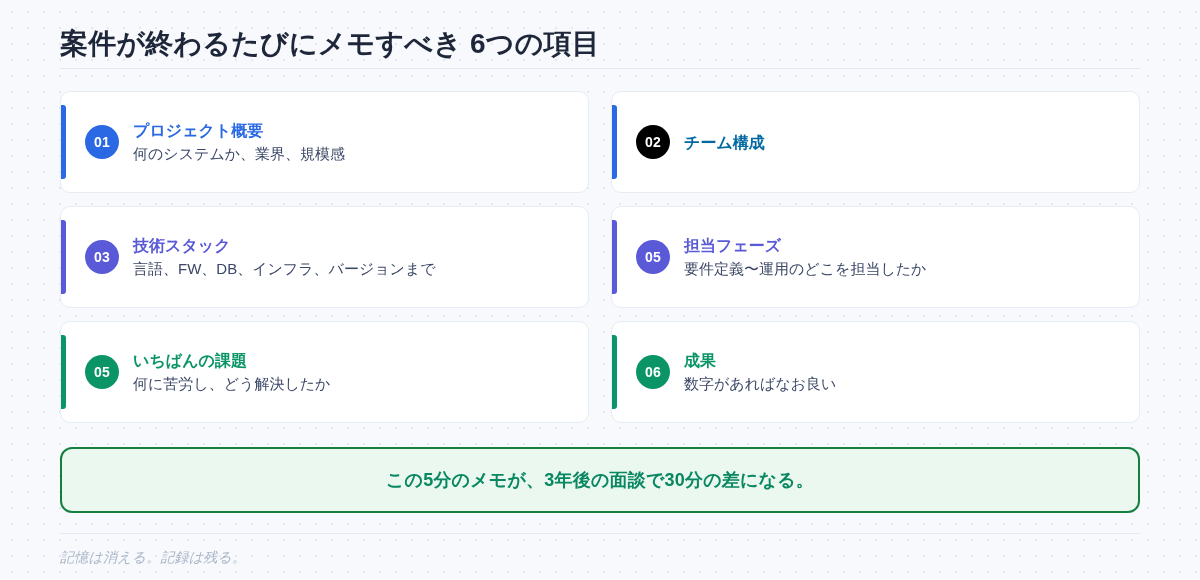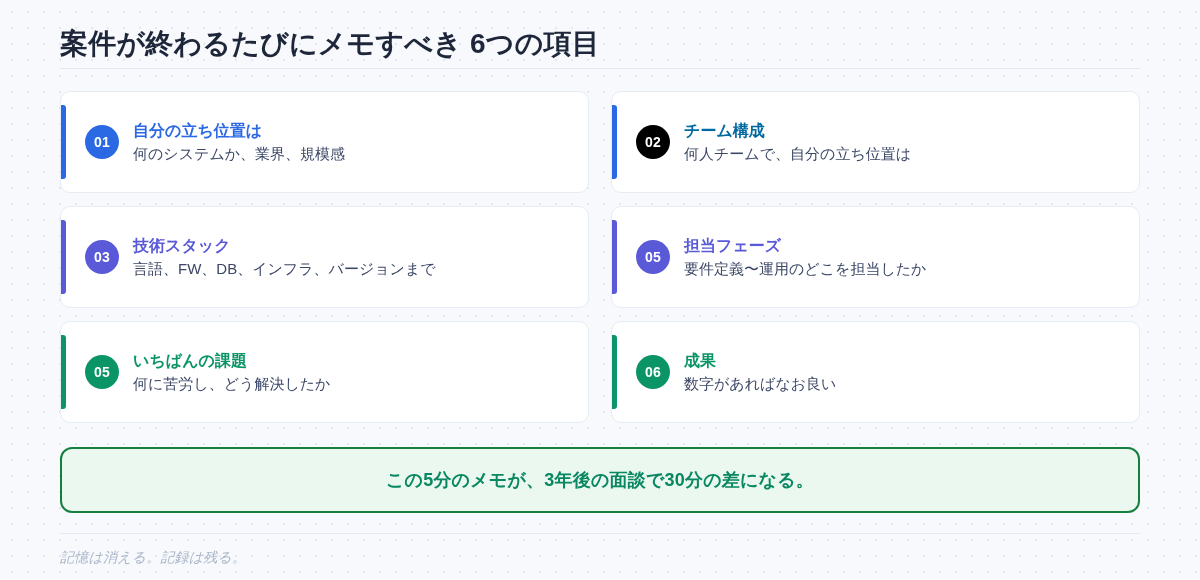--- a/index.html
+++ b/index.html
@@ -152,31 +152,30 @@
   <div class="header">
     <h1 class="page-title">案件が終わるたびにメモすべき 6つの項目</h1>
   </div>
 
   <div class="card-grid">
 
     <div class="card">
       <span class="accent-bar" style="background: rgb(42, 104, 228);"></span>
       <span class="badge" style="background: rgb(42, 104, 228);">01</span>
       <span class="card-text">
-        <span class="card-title" style="color: rgb(42, 104, 228);">自分の立ち位置は</span>
+        <span class="card-title" style="color: rgb(42, 104, 228);">プロジェクト概要</span>
         <span class="card-sub">何のシステムか、業界、規模感</span>
       </span>
     </div>
 
     <div class="card">
       <span class="accent-bar" style="background: rgb(42, 104, 228);"></span>
       <span class="badge" style="background: #000000;">02</span>
       <span class="card-text">
         <span class="card-title" style="color: #0369a1;">チーム構成</span>
-        <span class="card-sub">何人チームで、自分の立ち位置は</span>
       </span>
     </div>
 
     <div class="card">
       <span class="accent-bar" style="background: rgb(90, 90, 216);"></span>
       <span class="badge" style="background: rgb(90, 90, 216);">03</span>
       <span class="card-text">
         <span class="card-title" style="color: rgb(90, 90, 216);">技術スタック</span>
         <span class="card-sub">言語、FW、DB、インフラ、バージョンまで</span>
       </span>

